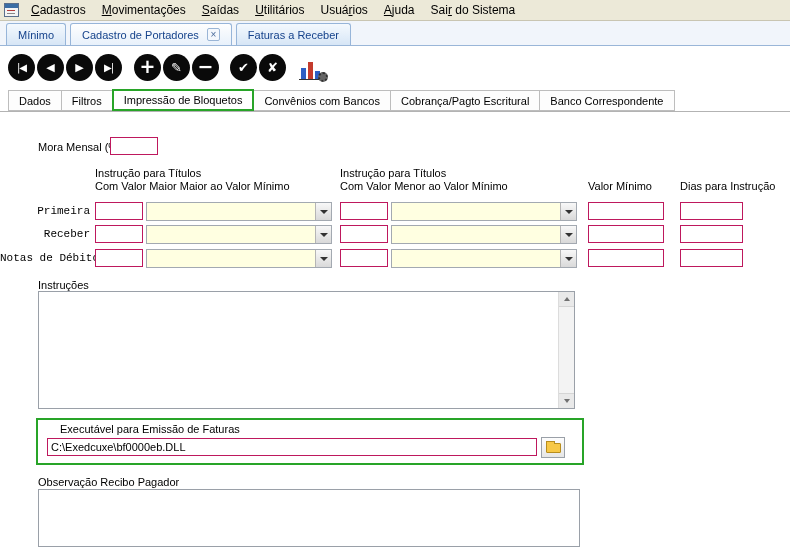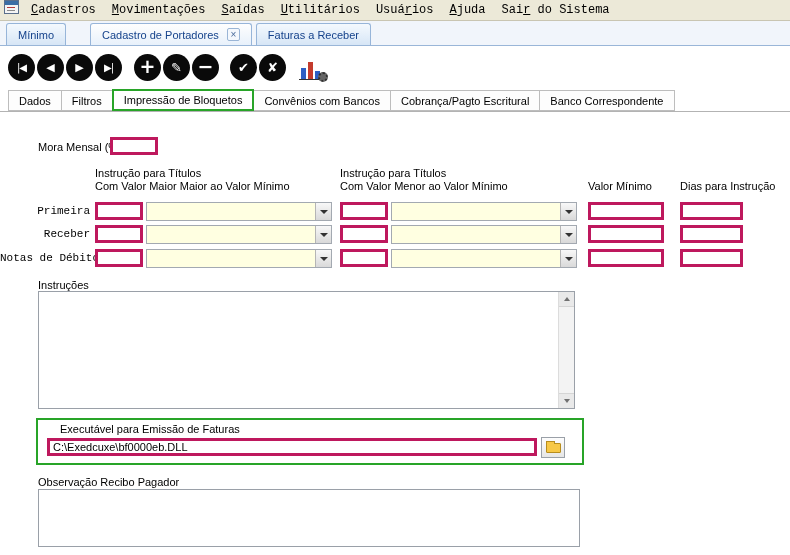--- a/index.html
+++ b/index.html
@@ -6,21 +6,21 @@
   html,body { background:#fff; }
   #app {
     position:relative; width:790px; height:555px; overflow:hidden;
     background:#fff; font-family:"Liberation Sans", sans-serif; font-size:11px; color:#000;
   }
 
   
   .menubar {
     position:absolute; left:0; top:0; width:100%; height:21px;
     background:#ece9d8; border-bottom:1px solid #c9c5b2;
-    display:flex; font-family:Liberation Mono, monospace;
+    display:flex; align-items:center;
   }
   .app-icon {
     width:15px; height:14px; margin:0 4px 0 4px; position:relative;
     background:#f4f4f4; border:1px solid #5a6f8c; display:inline-block;
   }
   .app-icon::before { content:""; position:absolute; left:0; top:0; right:0; height:4px; background:#3b6ea5; }
   .app-icon::after  { content:""; position:absolute; left:2px; top:6px; width:8px; height:1px; background:#b33a3a; box-shadow:0 3px 0 #8a8a8a; }
   .menu-item { padding:0 8px; height:21px; line-height:20px; font-size:12px; cursor:default; white-space:nowrap; }
   .menu-item u { text-underline-offset:1px; }
 
@@ -29,21 +29,21 @@
     position:absolute; left:0; top:21px; width:100%; height:25px;
     background:#f1f5fb; border-bottom:1px solid #9ab6d8;
     display:flex; align-items:flex-end; padding-left:6px; gap:4px;
   }
   .tab {
     height:22px; display:inline-flex; align-items:center; padding:0 11px;
     background:linear-gradient(#f4f9fe,#d7e6f6);
     border:1px solid #97b5d9; border-bottom:none; border-radius:3px 3px 0 0;
     color:#15428b; font-size:11px; cursor:default; white-space:nowrap;
   }
-  .tab.active { background:linear-gradient(#fefefe,#e8f1fb);margin-left:20px; }
+  .tab.active { background:linear-gradient(#fefefe,#e8f1fb); }
   .tab-close {
     margin-left:8px; width:13px; height:13px; line-height:11px; text-align:center;
     border:1px solid #9ab5d6; border-radius:2px; background:#f4f8fd;
     color:#4a6c9b; font-size:10px; cursor:default;
   }
 
   
   .toolbar { position:absolute; left:0; top:47px; width:100%; height:43px; background:#fff; }
   .tb {
     position:absolute; top:7px; width:27px; height:27px; border-radius:50%;
@@ -83,21 +83,21 @@
     font-size:11px; white-space:nowrap; cursor:default;
   }
   .subtab.active {
     border:2px solid #28a428; background:#fff; z-index:2; position:relative; height:22px;
   }
 
   
   .lbl { position:absolute; font-size:11px; white-space:nowrap; }
   .lbl.right { text-align:right;font-family:Liberation Mono, monospace; }
   .txt {
-    position:absolute; height:18px; border:3px solid #be185d; background:#fff;
+    position:absolute; height:18px; border:1px solid #be185d; background:#fff;
     font-family:inherit; font-size:11px; padding:0 3px;
   }
   .combo {
     position:absolute; height:19px; border:1px solid #a3a9b1; background:#ffffe1;
     cursor:default;
   }
   .combo .arrow {
     position:absolute; right:0; top:0; width:16px; height:100%;
     background:linear-gradient(#f8f8f8,#d9d9d9); border-left:1px solid #b5b5b5;
     display:flex; align-items:center; justify-content:center;

